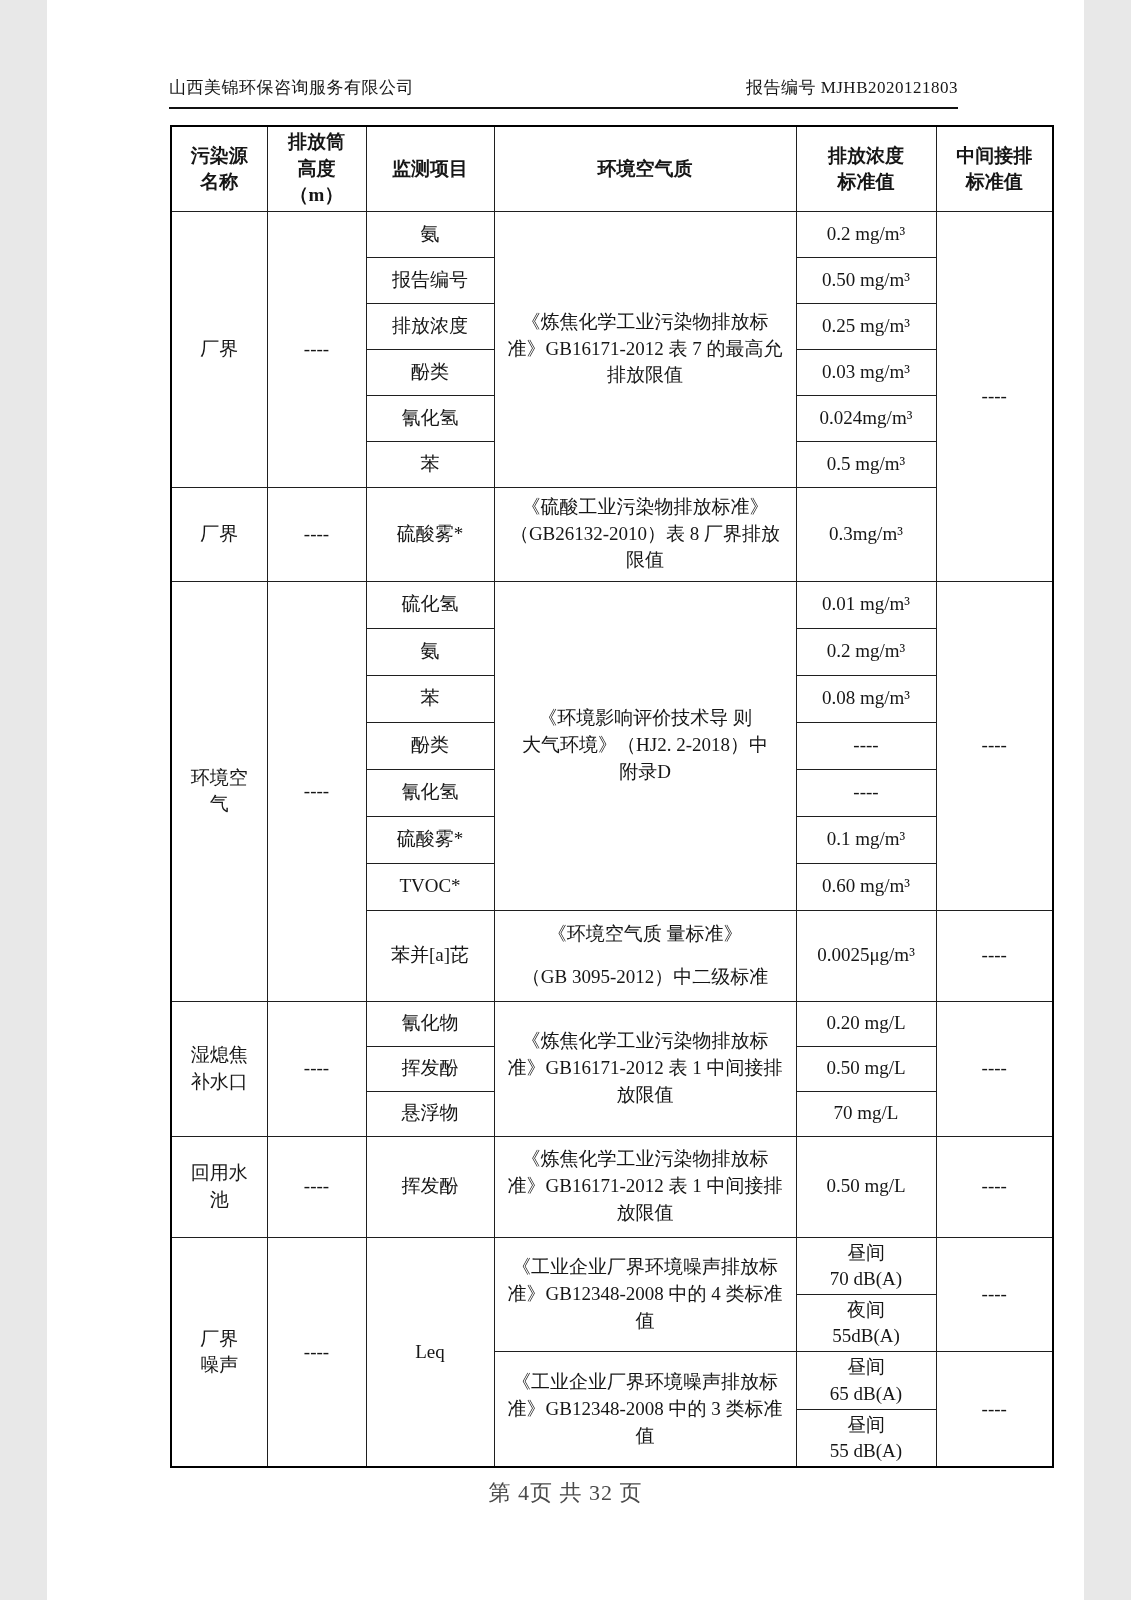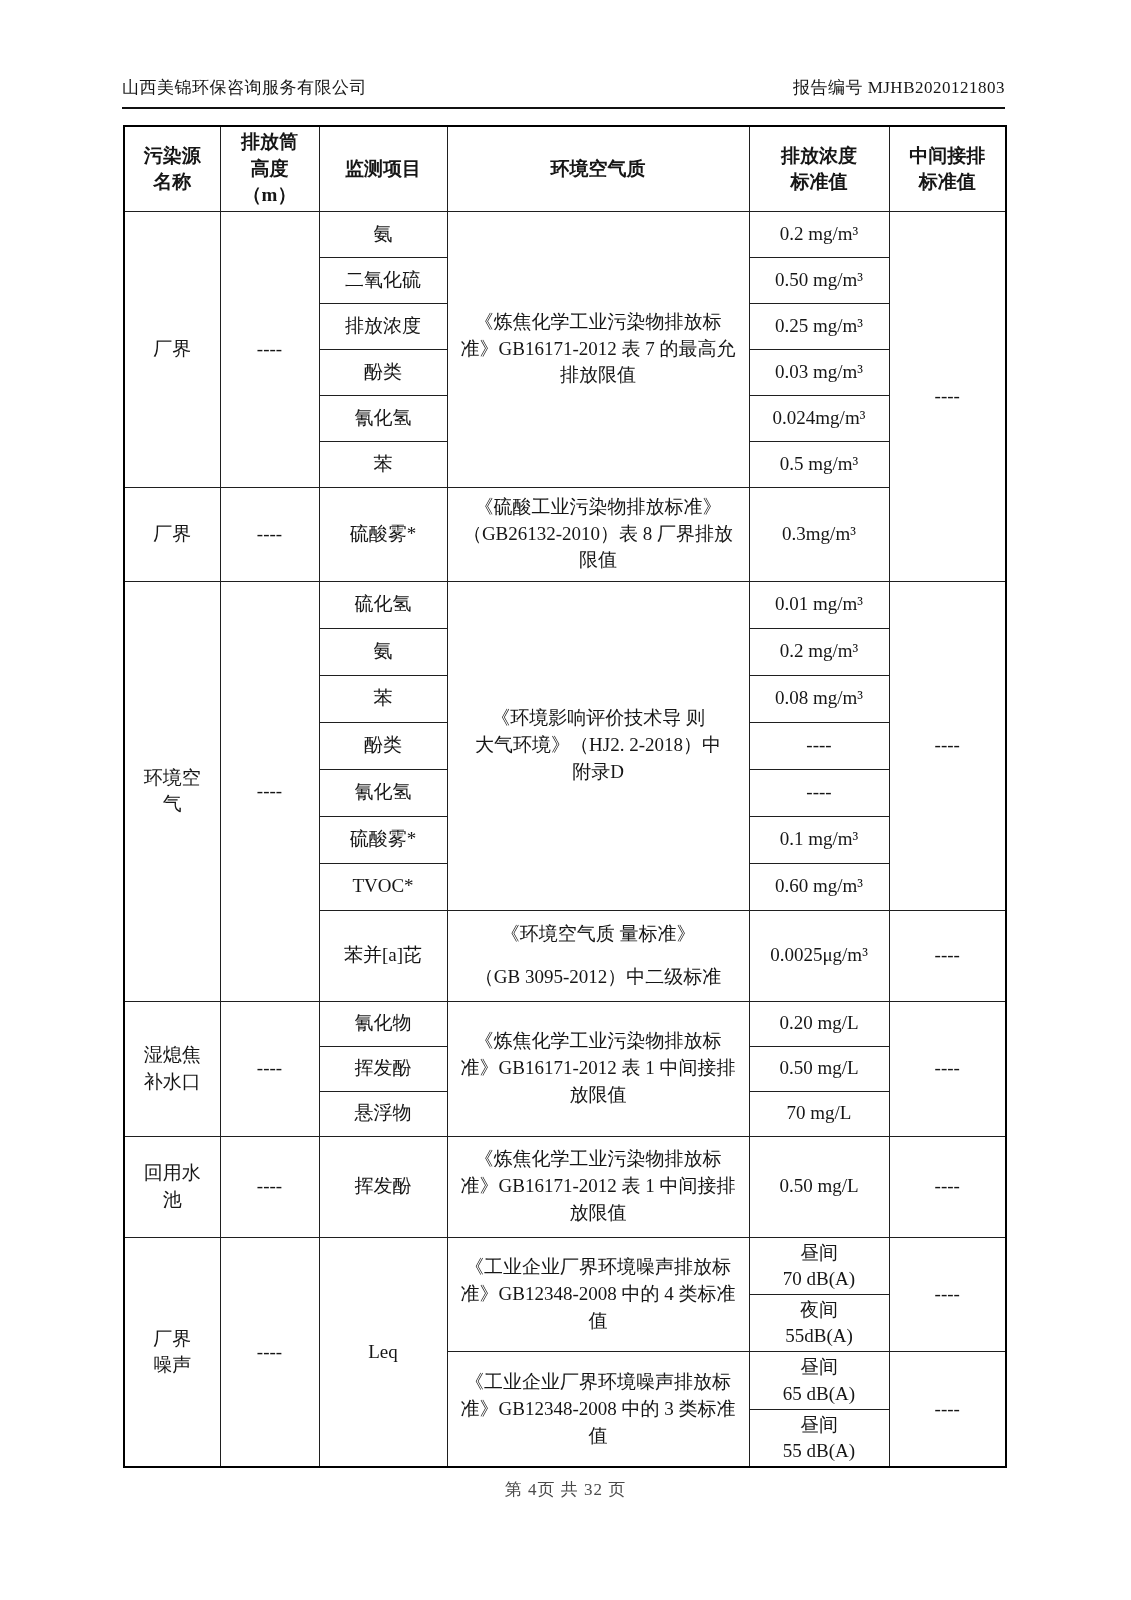--- a/index.html
+++ b/index.html
@@ -1,18 +1,18 @@
 <!DOCTYPE html>
 <html><head>
 <meta charset="utf-8">
 <style>
   html,body{margin:0;padding:0;background:#e8e8e8;}
   .page{
     position:relative;
-    width:1131px;height:1600px;
+    width:1037px;height:1600px;
     margin:0 auto;
     background:#ffffff;
     font-family:"Liberation Serif","DejaVu Serif",serif;
     color:#161616;
     overflow:hidden;
   }
   .doc-header{
     position:absolute;
     left:122px;right:126px;top:76px;
     display:flex;justify-content:space-between;align-items:baseline;
@@ -47,21 +47,21 @@
   tr.h47{height:47px}
   tr.h94{height:94px}
   tr.h91{height:91px}
   tr.h45{height:45px}
   tr.h101{height:101px}
   tr.h51{height:51px}
   .page-footer{
     position:absolute;
     left:0;right:0;top:1478px;
     text-align:center;
-    font-size:17px;
+    font-size:22px;
     color:#4a4a4a;
     letter-spacing:1px;
   }
 </style>
 </head>
 <body>
 
 <div class="page">
 
   <div class="doc-header">
@@ -98,21 +98,21 @@
       <td rowspan="6">厂界</td>
       <td rowspan="6">----</td>
       <td>氨</td>
       <td rowspan="6" class="standard">《炼焦化学工业污染物排放标
 准》GB16171-2012 表 7 的最高允
 排放限值</td>
       <td>0.2 mg/m³</td>
       <td rowspan="7">----</td>
     </tr>
     <tr class="h46">
-      <td>二氧化硫</td>
+      <td>报告编号</td>
       <td>0.50 mg/m³</td>
     </tr>
     <tr class="h46">
       <td>排放浓度</td>
       <td>0.25 mg/m³</td>
     </tr>
     <tr class="h46">
       <td>酚类</td>
       <td>0.03 mg/m³</td>
     </tr>

